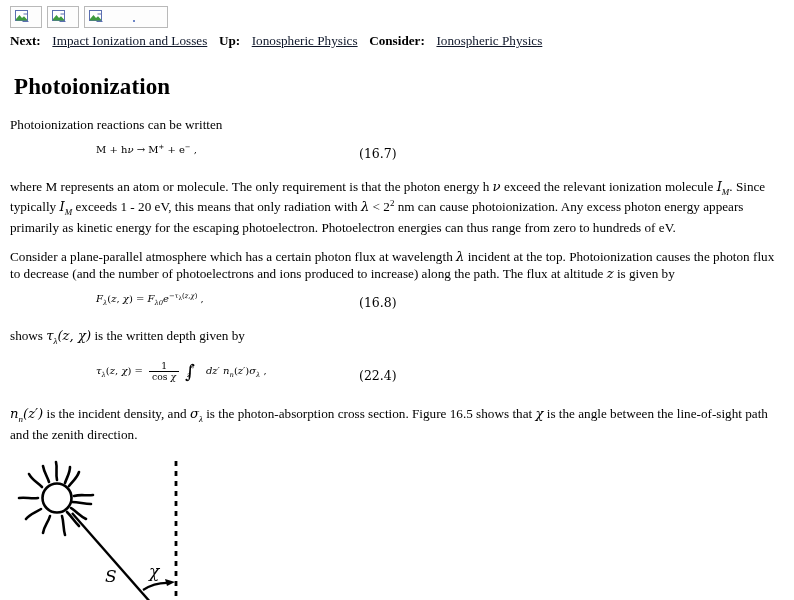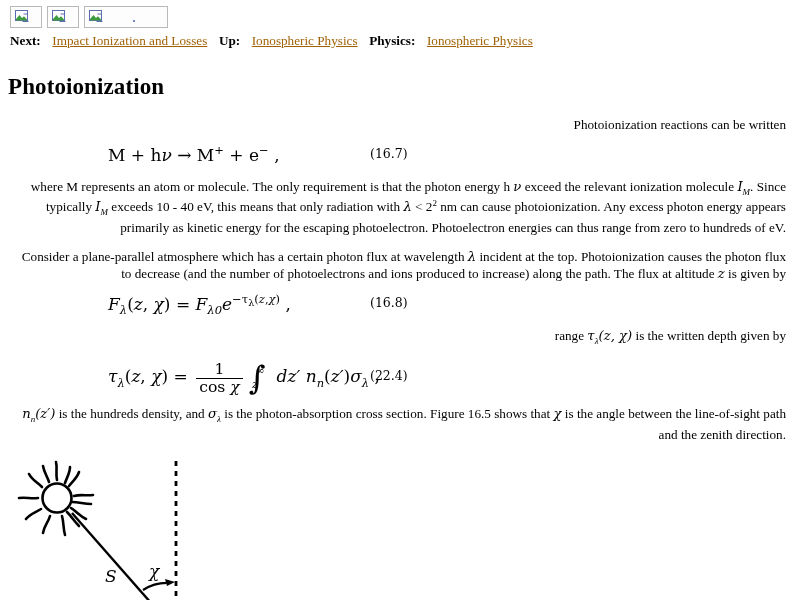--- a/index.html
+++ b/index.html
@@ -55,55 +55,55 @@
   }
 
   
   .navline {
     font-size: 13.2px;
     margin: 2px 0 0 2px;
     white-space: nowrap;
   }
   .navline b { font-weight: bold; }
   .navline a {
-    color: #a16207;
+    color: #0f172a;
   }
   .navsep { display: inline-block; width: 5px; }
 
   
   h1.title {
     font-size: 23px;
     font-weight: bold;
-    margin: 22px 0 14px 0;
+    margin: 22px 0 14px 6px;
     letter-spacing: 0.1px;
   }
   p.body {
     margin: 0 0 11px 2px;
-    text-align: right;
+    text-align: left;
   }
   p.tight { margin-bottom: 9px; }
 
   
   .eqrow {
     position: relative;
     margin: 4px 0 9px 0;
     height: 26px;
   }
   .eqrow.tall { height: 40px; }
   .eq {
     position: absolute;
-    left: 100px;
+    left: 88px;
     top: 0;
     font-family: "DejaVu Serif", "Liberation Serif", serif;
-    font-size: 17px;
+    font-size: 10px;
     white-space: nowrap;
   }
   .eqnum {
     position: absolute;
-    left: 362px;
+    left: 351px;
     top: 3px;
     font-family: "DejaVu Serif", "Liberation Serif", serif;
     font-size: 12.5px;
   }
   i.mv { font-style: italic; font-family: "DejaVu Serif", serif; }
   sub.ms { font-size: 0.68em; font-style: italic; }
   sup.ms { font-size: 0.68em; }
   .frac {
     display: inline-block;
     vertical-align: middle;
@@ -184,76 +184,76 @@
 
   <div class="navline">
     <b>Next:</b>
     <span class="navsep"></span>
     <a href="#">Impact Ionization and Losses</a>
     <span class="navsep"></span>
     <b>Up:</b>
     <span class="navsep"></span>
     <a href="#">Ionospheric Physics</a>
     <span class="navsep"></span>
-    <b>Physics:</b>
+    <b>Consider:</b>
     <span class="navsep"></span>
     <a href="#">Ionospheric Physics</a>
   </div>
 
   <h1 class="title">Photoionization</h1>
 
   <p class="body tight">Photoionization reactions can be written</p>
 
   <div class="eqrow">
     <span class="eq">M&nbsp;+&nbsp;h<i class="mv">ν</i>&nbsp;→&nbsp;M<sup class="ms">+</sup>&nbsp;+&nbsp;e<sup class="ms">−</sup>&nbsp;,</span>
     <span class="eqnum">(16.7)</span>
   </div>
 
   <p class="body">
     <span>where M represents an atom or molecule. The only requirement is that the photon energy h</span>
     <i class="mv">ν</i>
     <span>exceed the relevant ionization molecule</span>
     <i class="mv">I</i><sub class="ms">M</sub><span>. Since typically</span>
     <i class="mv">I</i><sub class="ms">M</sub>
-    <span>exceeds 10 - 40 eV, this means that only radiation with</span>
+    <span>exceeds 1 - 20 eV, this means that only radiation with</span>
     <i class="mv">λ</i>
     <span>&lt;</span>
     <span>2</span><sup class="ms">2</sup>
     <span>nm can cause photoionization. Any excess photon energy appears primarily as kinetic energy for the escaping photoelectron. Photoelectron energies can thus range from zero to hundreds of eV.</span>
   </p>
 
   <p class="body tight">
     <span>Consider a plane-parallel atmosphere which has a certain photon flux at wavelength</span>
     <i class="mv">λ</i>
     <span>incident at the top. Photoionization causes the photon flux to decrease (and the number of photoelectrons and ions produced to increase) along the path. The flux at altitude</span>
     <i class="mv">z</i>
     <span>is given by</span>
   </p>
 
   <div class="eqrow">
     <span class="eq"><i class="mv">F</i><sub class="ms">λ</sub>(<i class="mv">z</i>,&nbsp;<i class="mv">χ</i>)&nbsp;=&nbsp;<i class="mv">F</i><sub class="ms">λ0</sub><i class="mv">e</i><sup class="ms">−τ<sub>λ</sub>(<i>z</i>,<i>χ</i>)</sup>&nbsp;,</span>
     <span class="eqnum">(16.8)</span>
   </div>
 
   <p class="body tight">
-    <span>range</span>
+    <span>shows</span>
     <i class="mv">τ</i><sub class="ms">λ</sub><i class="mv">(z, χ)</i>
     <span>is the written depth given by</span>
   </p>
 
   <div class="eqrow tall">
     <span class="eq" style="top:5px;">
       <i class="mv">τ</i><sub class="ms">λ</sub>(<i class="mv">z</i>,&nbsp;<i class="mv">χ</i>)&nbsp;=&nbsp;<span class="frac"><span class="num">1</span><span class="den">cos&nbsp;<i class="mv">χ</i></span></span><span class="intg">∫<span class="lim-top">∞</span><span class="lim-bot">z</span></span><i class="mv">dz′</i>&nbsp;<i class="mv">n</i><sub class="ms">n</sub>(<i class="mv">z′</i>)<i class="mv">σ</i><sub class="ms">λ</sub>&nbsp;,
     </span>
     <span class="eqnum" style="top:12px;">(22.4)</span>
   </div>
 
   <p class="body">
     <i class="mv">n</i><sub class="ms">n</sub><i class="mv">(z′)</i>
-    <span>is the hundreds density, and</span>
+    <span>is the incident density, and</span>
     <i class="mv">σ</i><sub class="ms">λ</sub>
     <span>is the photon-absorption cross section. Figure 16.5 shows that</span>
     <i class="mv">χ</i>
     <span>is the angle between the line-of-sight path and the zenith direction.</span>
   </p>
 
   <div class="figure">
     <svg width="300" height="190" viewBox="0 0 300 190">
 
       <g stroke="#000000" fill="none" stroke-width="2.6" stroke-linecap="round">

